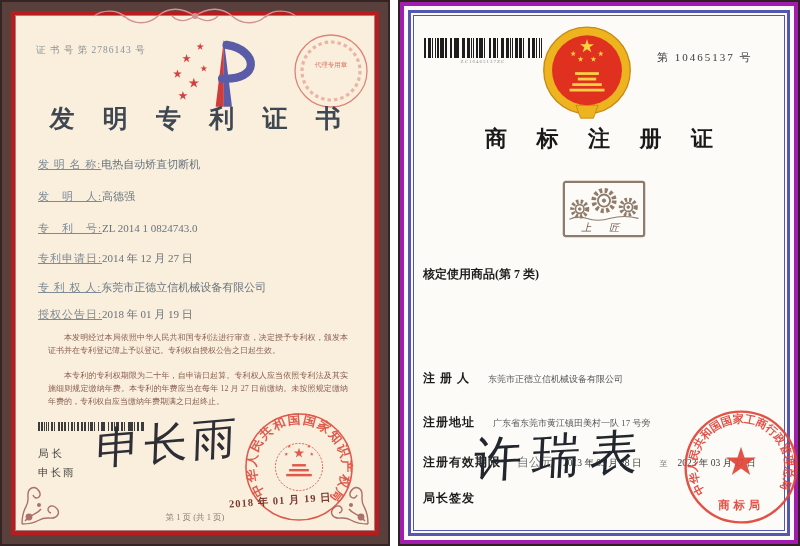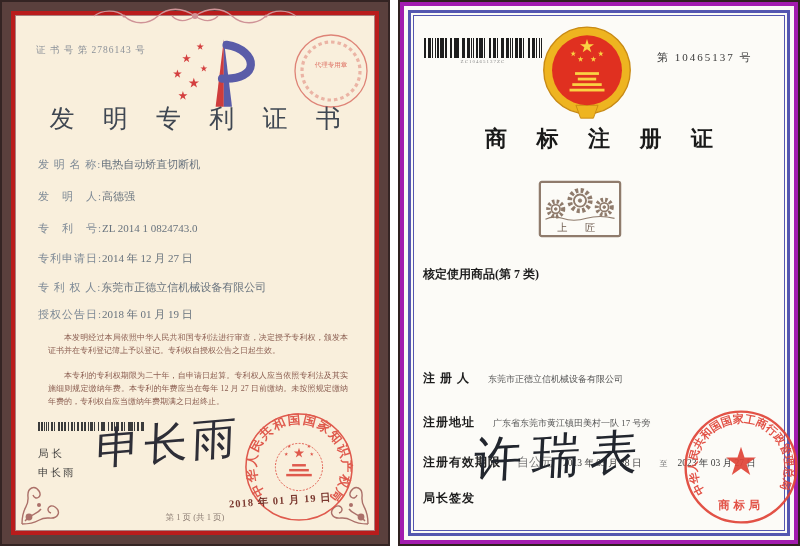--- a/index.html
+++ b/index.html
@@ -12,23 +12,23 @@
     background:#5a403d;border:2px solid #342423;padding:9px;}
   .cl-white{width:100%;height:100%;background:#b91c1c;padding:4px;}
   .cl-line{width:100%;height:100%;border:1px solid #ab7e7d;background:#f9efdc;position:relative;}
   .top-ornament{position:absolute;top:-10px;left:50%;transform:translateX(-50%);z-index:3;}
   .cert-no{position:absolute;left:20px;top:28px;font-size:9.5px;color:#8b9199;letter-spacing:1px;}
   .agent-stamp{position:absolute;left:276px;top:16px;width:78px;height:78px;opacity:.8;}
   .agent-stamp-inner{position:absolute;left:19px;top:28px;width:40px;text-align:center;
     font-size:6.5px;line-height:1.5;color:#d8564a;}
   .patent-logo{position:absolute;left:136px;top:18px;}
   .patent-title{position:absolute;left:0;top:86px;width:100%;text-align:center;
-    font-size:25px;font-weight:normal;color:#3f4752;letter-spacing:11px;text-indent:11px;}
+    font-size:25px;font-weight:bold;color:#3f4752;letter-spacing:11px;text-indent:11px;}
   .pf{position:absolute;left:22px;font-size:11px;white-space:nowrap;}
-  .pf .lbl{color:#7e8a96;letter-spacing:1px;}
+  .pf .lbl{color:#7e8a96;letter-spacing:1px;text-decoration:underline;}
   .pf .val{color:#68737e;}
   .paras{position:absolute;left:20px;top:304px;width:324px;font-size:8px;line-height:1.62;
     color:#8b5e51;text-align:justify;}
   .paras p{margin:12px;text-indent:2em;}
   .barcode-l{position:absolute;left:22px;top:406px;width:106px;height:9px;
     background-image:
       repeating-linear-gradient(90deg,#3c3c3c 0 1px,transparent 1px 3px,#3c3c3c 3px 5px,transparent 5px 6px,#3c3c3c 6px 7px,transparent 7px 10px),
       repeating-linear-gradient(90deg,#3c3c3c 0 2px,transparent 2px 4px,transparent 4px 8px,#3c3c3c 8px 9px,transparent 9px 13px);}
   .director-label{position:absolute;left:22px;top:431px;font-size:10.5px;color:#3d3c3b;letter-spacing:3px;}
   .director-name{position:absolute;left:22px;top:450px;font-size:10.5px;color:#3d3c3b;letter-spacing:2px;}
@@ -51,21 +51,21 @@
   .barcode-r{position:absolute;left:10px;top:22px;width:118px;height:20px;
     background-image:
       repeating-linear-gradient(90deg,#1d1d1d 0 2px,transparent 2px 4px,#1d1d1d 4px 7px,transparent 7px 8px,#1d1d1d 8px 9px,transparent 9px 13px),
       repeating-linear-gradient(90deg,#1d1d1d 0 1px,transparent 1px 5px,#1d1d1d 5px 6px,transparent 6px 11px);}
   .barcode-r-text{position:absolute;left:10px;top:43px;width:118px;text-align:center;
     font-size:5px;color:#8a8a8a;letter-spacing:1px;}
   .emblem{position:absolute;left:127px;top:8px;}
   .tm-number{position:absolute;left:243px;top:34px;font-size:11px;color:#3a3a3a;letter-spacing:2px;}
   .tm-title{position:absolute;left:0;top:108px;width:100%;text-align:center;font-size:22px;
     font-weight:bold;color:#191919;letter-spacing:12px;text-indent:12px;}
-  .mark-box{position:absolute;left:124px;top:164px;}
+  .mark-box{position:absolute;left:148px;top:164px;font-style:italic;}
   .goods-heading{position:absolute;left:9px;top:250px;font-size:12px;font-weight:bold;color:#1c1c1c;}
   .goods-list{position:absolute;left:13px;top:274px;width:344px;font-size:8.5px;line-height:1.75;
     color:#4c4c4c;text-align:justify;}
   .row-label{font-size:12px;font-weight:bold;color:#1c1c1c;letter-spacing:1px;}
   .reg-row{position:absolute;left:9px;white-space:nowrap;}
   .reg-row .v{font-size:9px;color:#565656;margin-left:14px;}
   .valid-row{position:absolute;left:9px;top:436px;white-space:nowrap;}
   .valid-row .pre{font-size:12px;color:#7c7c7c;margin-left:12px;}
   .valid-row .d{font-size:9.5px;color:#3c3c3c;margin-left:6px;}
   .valid-row .mid{font-size:8px;color:#7c7c7c;margin-left:14px;}

